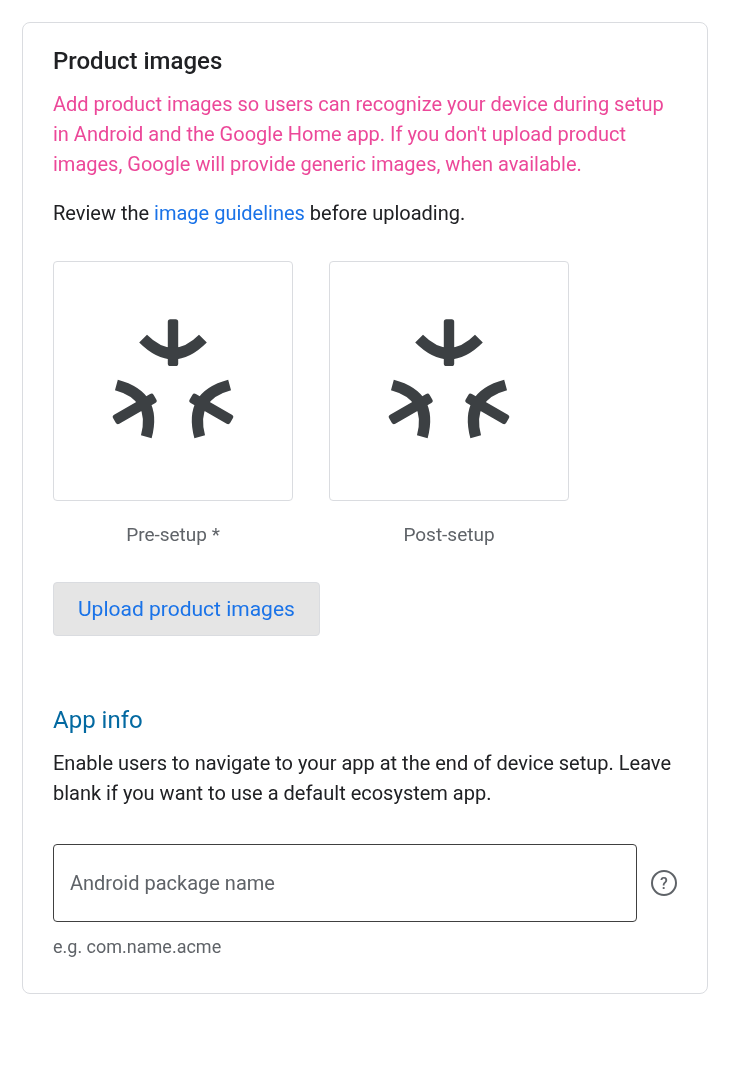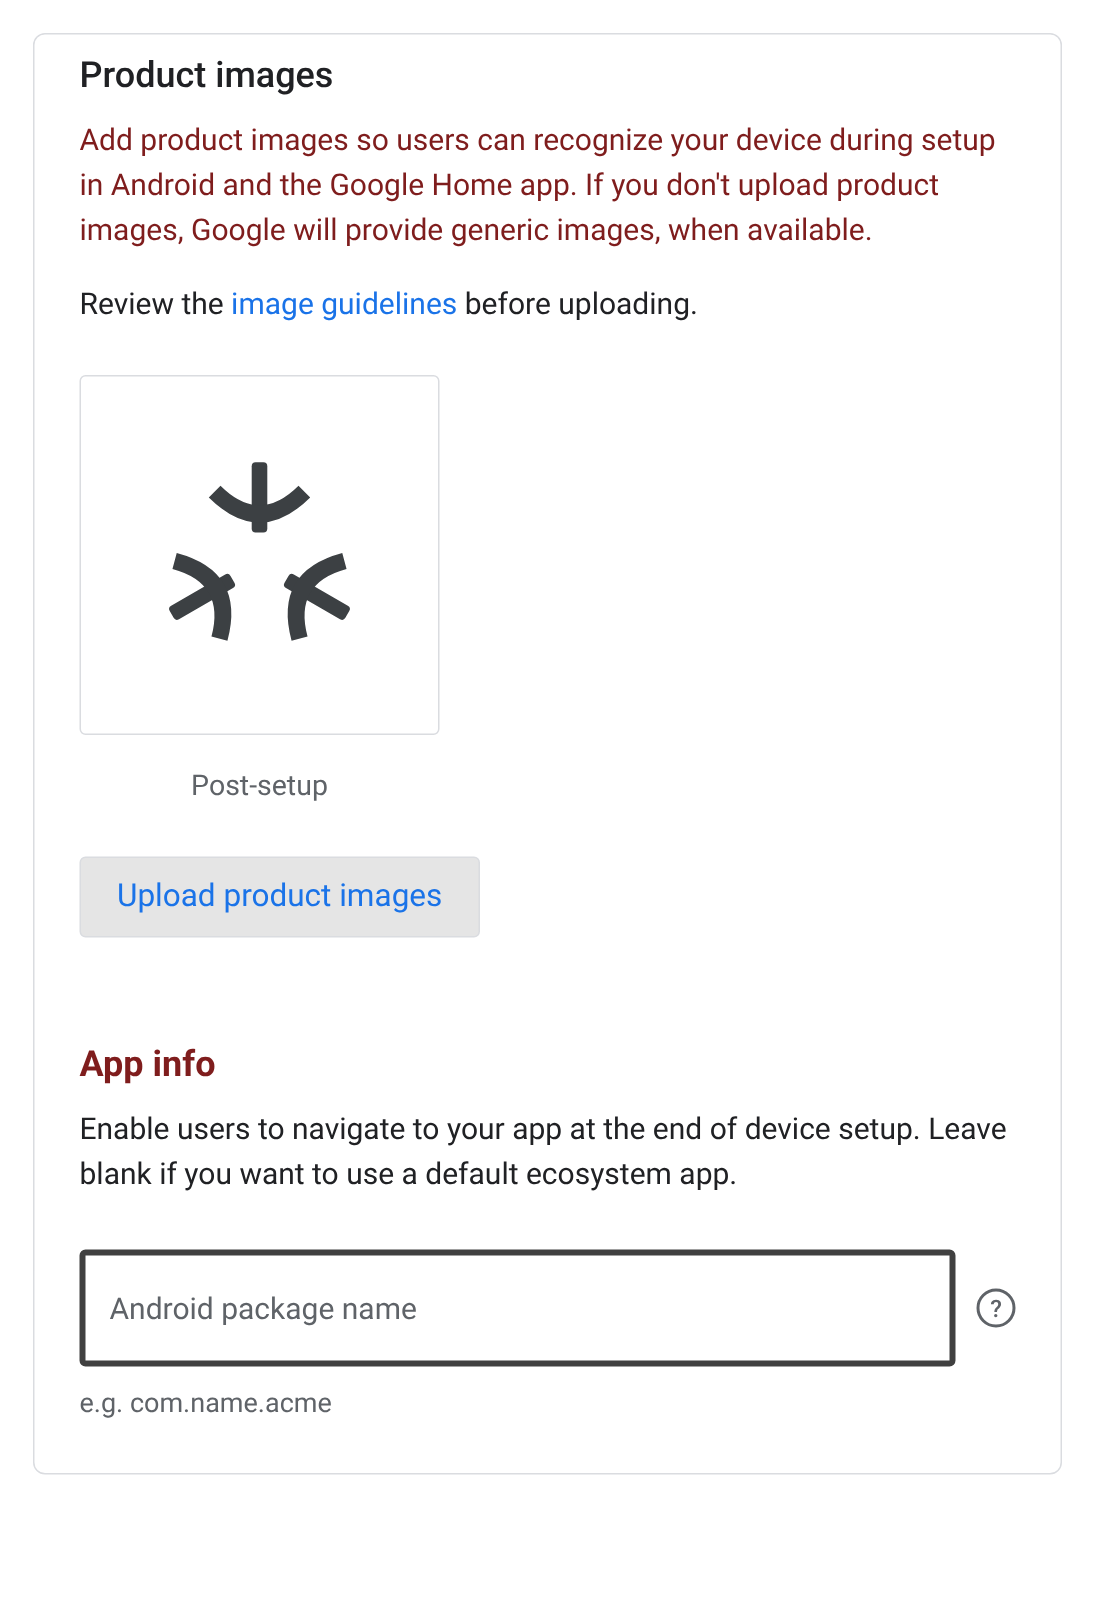--- a/index.html
+++ b/index.html
@@ -6,33 +6,33 @@
     body {
       font-family: 'Google Sans', Roboto, Arial, sans-serif;
       background: #fff;
       padding: 22px;
       width: 730px;
       color: #202124;
     }
     .card {
       border: 1px solid #dadce0;
       border-radius: 8px;
-      padding: 13px 30px 36px 30px;
+      padding: 24px 30px 36px 30px;
     }
     .section-title {
       font-size: 24px;
       font-weight: 500;
       margin-bottom: 14px;
       color: #202124;
       letter-spacing: 0;
     }
     .section-desc {
       font-size: 20px;
       line-height: 1.5;
-      color: #7f1d1d;
+      color: #ec4899;
       margin-bottom: 22px;
     }
     .review-line {
       font-size: 20px;
       color: #202124;
       margin-bottom: 36px;
     }
     .link {
       color: #1a73e8;
       cursor: pointer;
@@ -72,43 +72,43 @@
       color: #1a73e8;
       font-size: 21px;
       font-weight: 400;
       padding: 14px 24px;
       cursor: pointer;
       font-family: inherit;
       margin-bottom: 70px;
     }
     .section2-title {
       font-size: 24px;
-      font-weight: 700;
+      font-weight: 400;
       margin-bottom: 14px;
-      color: #7f1d1d;
+      color: #0369a1;
     }
     .section2-desc {
       font-size: 20px;
       line-height: 1.5;
       color: #202124;
       margin-bottom: 36px;
     }
     .input-row {
       display: flex;
       align-items: center;
       gap: 14px;
     }
     .input-wrap {
       flex: 1;
       position: relative;
     }
     .text-input {
       width: 100%;
       height: 78px;
-      border: 4px solid #404040;
+      border: 1px solid #404040;
       border-radius: 4px;
       padding: 0 16px;
       font-size: 20px;
       font-family: inherit;
       color: #202124;
       outline: none;
     }
     .text-input::placeholder {
       color: #5f6368;
     }
@@ -139,40 +139,61 @@
 
   <h2 class="section-title">Product images</h2>
 
   <p class="section-desc">Add product images so users can recognize your device during setup in Android and the Google Home app. If you don't upload product images, Google will provide generic images, when available.</p>
 
   <p class="review-line">
     <span>Review the </span><a class="link">image guidelines</a><span> before uploading.</span>
   </p>
 
   <div class="image-row">
-
     <div class="image-item">
       <div class="image-box">
         <span>
           <svg viewBox="0 0 100 100" fill="none">
             <g fill="#3c4043">
               <rect x="46" y="4" width="8" height="36" rx="2"></rect>
               <path d="M 24 22 Q 50 48 76 22 L 70 16 Q 50 36 30 16 Z"></path>
               <g transform="rotate(120 50 56)">
                 <rect x="46" y="4" width="8" height="36" rx="2"></rect>
                 <path d="M 24 22 Q 50 48 76 22 L 70 16 Q 50 36 30 16 Z"></path>
               </g>
               <g transform="rotate(240 50 56)">
                 <rect x="46" y="4" width="8" height="36" rx="2"></rect>
                 <path d="M 24 22 Q 50 48 76 22 L 70 16 Q 50 36 30 16 Z"></path>
               </g>
             </g>
           </svg>
         </span>
       </div>
+      <div class="image-caption">Pre-setup *</div>
+    </div>
+
+    <div class="image-item">
+      <div class="image-box">
+        <span>
+          <svg viewBox="0 0 100 100" fill="none">
+            <g fill="#3c4043">
+              <rect x="46" y="4" width="8" height="36" rx="2"></rect>
+              <path d="M 24 22 Q 50 48 76 22 L 70 16 Q 50 36 30 16 Z"></path>
+              <g transform="rotate(120 50 56)">
+                <rect x="46" y="4" width="8" height="36" rx="2"></rect>
+                <path d="M 24 22 Q 50 48 76 22 L 70 16 Q 50 36 30 16 Z"></path>
+              </g>
+              <g transform="rotate(240 50 56)">
+                <rect x="46" y="4" width="8" height="36" rx="2"></rect>
+                <path d="M 24 22 Q 50 48 76 22 L 70 16 Q 50 36 30 16 Z"></path>
+              </g>
+            </g>
+          </svg>
+        </span>
+      </div>
       <div class="image-caption">Post-setup</div>
     </div>
   </div>
 
   <button class="upload-btn">Upload product images</button>
 
   <h2 class="section2-title">App info</h2>
 
   <p class="section2-desc">Enable users to navigate to your app at the end of device setup. Leave blank if you want to use a default ecosystem app.</p>
 

